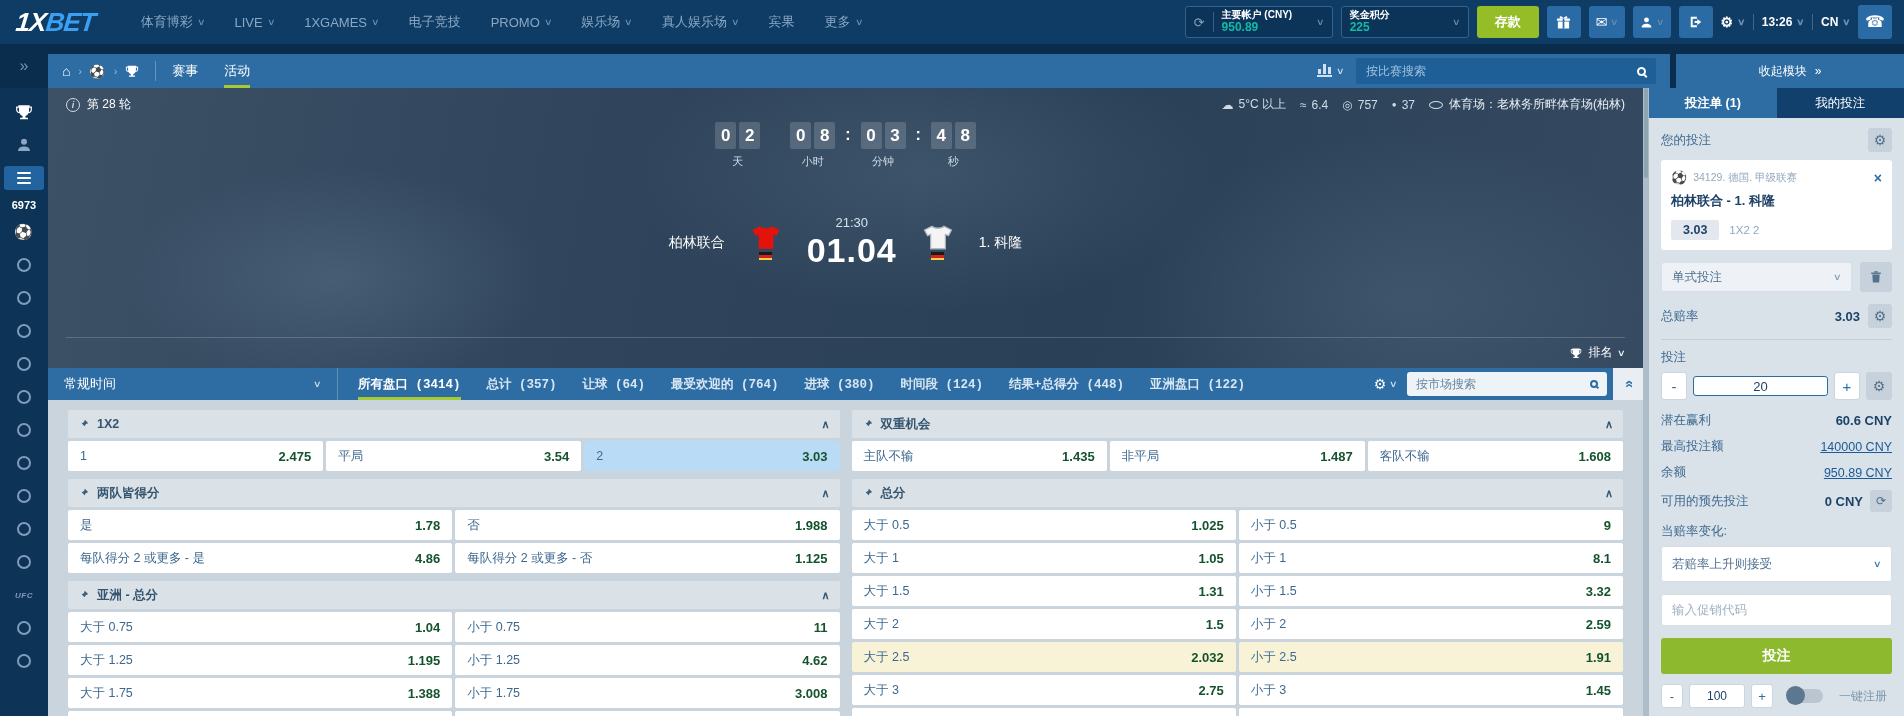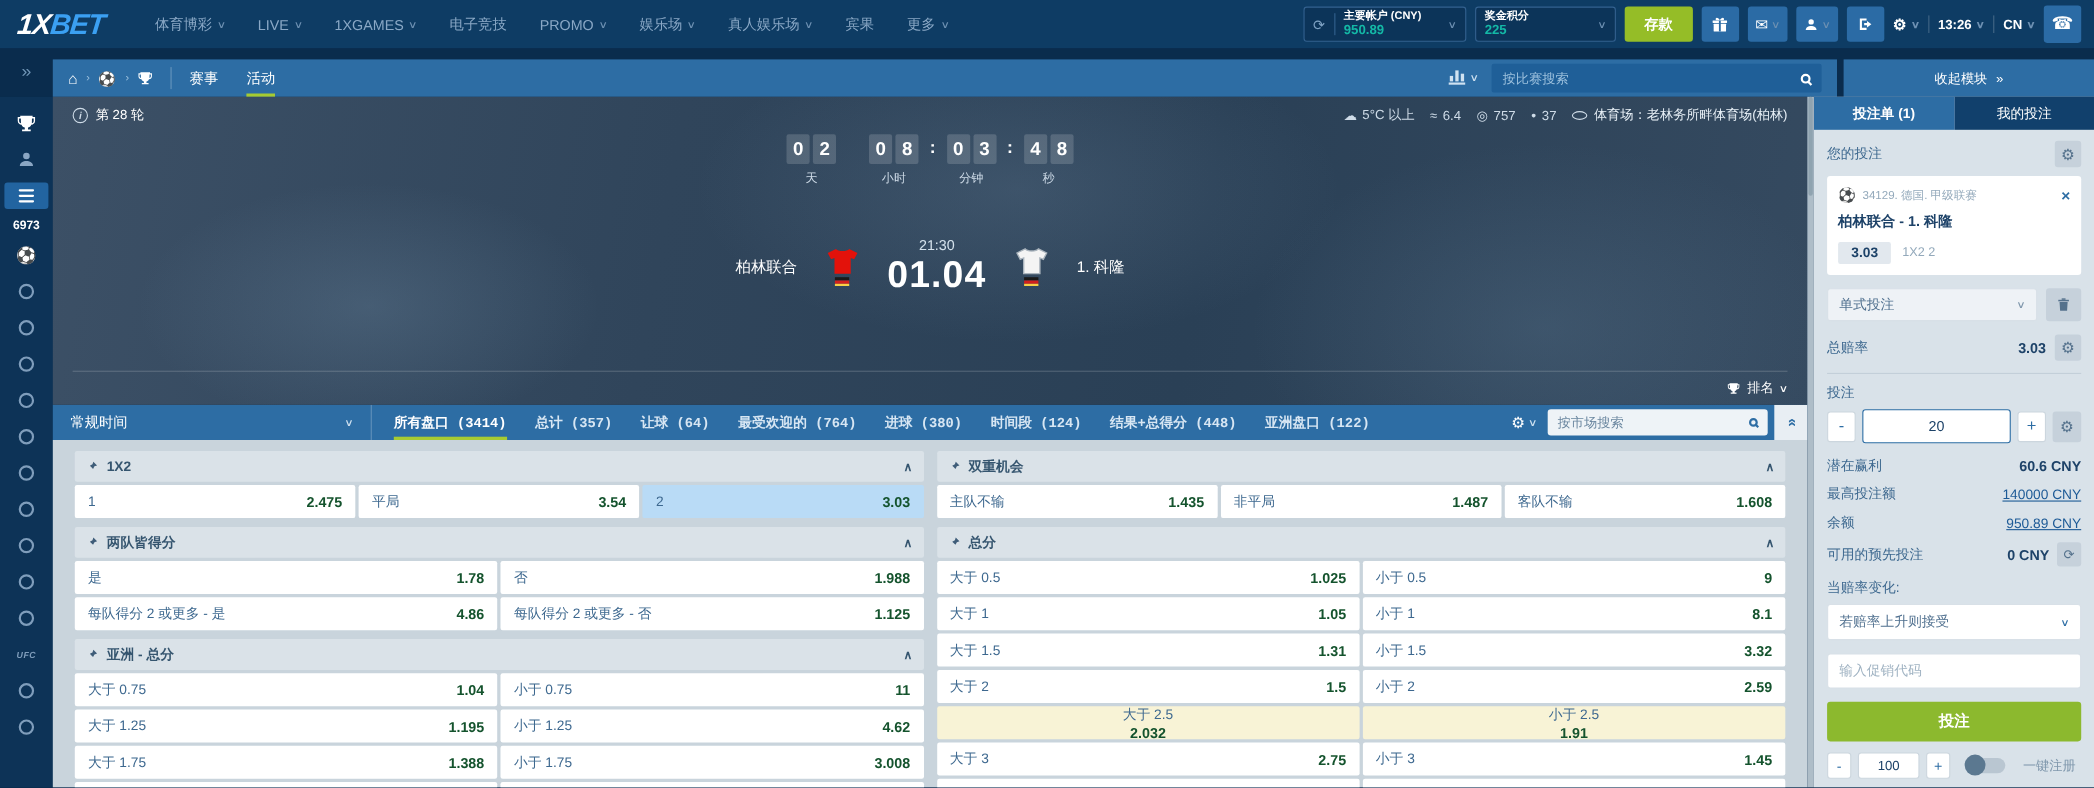--- a/index.html
+++ b/index.html
@@ -120,21 +120,21 @@
   .msection { margin-bottom:8px; }
   .msec-head { height:28px; background:#dae2e8; border-radius:2px; display:flex; align-items:center; padding:0 10px; gap:8px; }
   .msec-title { font-size:12.5px; font-weight:bold; color:#35556f; }
   .msec-chev { margin-left:auto; color:#35556f; font-size:11px; font-weight:bold; cursor:pointer; }
   .pin { color:#3f5d79; display:flex; }
   .mrow { display:grid; gap:3px; margin-top:3px; }
   .cell { height:30px; background:#fff; border-radius:2px; display:flex; align-items:center; justify-content:space-between; padding:0 12px; cursor:pointer; }
   .cell .lbl { font-size:12.5px; color:#3d688f; }
   .cell .odd { font-size:13px; font-weight:bold; color:#14532d; }
   .cell.sel { background:#b9dbf6; }
-  .cell.hl { background:#f8f3d6;flex-direction:column; }
+  .cell.hl { background:#f8f3d6; }
 
   
   .vscroll { width:6px; background:#aebdc8; position:relative; flex-shrink:0; }
   .vscroll .thumb { position:absolute; top:0; left:1px; width:4px; height:90px; background:#8fa3b0; border-radius:2px; }
 
   
   .betslip { width:255px; background:#d9e2e9; display:flex; flex-direction:column; flex-shrink:0; }
   .bs-tabs { display:flex; height:30px; flex-shrink:0; }
   .bs-tab { flex:1; display:flex; align-items:center; justify-content:center; font-size:12.5px; color:#fff; cursor:pointer; font-weight:bold; }
   .bs-tab.active { background:#2d6da4; }
@@ -155,21 +155,21 @@
   .bs-selectrow { display:flex; gap:8px; margin-top:12px; }
   .bs-select { flex:1; height:30px; background:#eef2f6; border:1px solid #d8e0e7; border-radius:3px; display:flex; align-items:center; justify-content:space-between; padding:0 10px; color:#50708f; font-size:12.5px; cursor:pointer; }
   .bs-select .caret { color:#7f97ac; }
   .trash-btn { width:32px; height:30px; background:#c6d1db; border-radius:3px; display:flex; align-items:center; justify-content:center; color:#54718c; cursor:pointer; }
   .bs-odds { margin-top:12px; }
   .bs-odds-val { display:flex; align-items:center; gap:8px; }
   .bs-strong { color:#1d4268; font-size:13px; font-weight:bold; }
   .bs-hr { border:0; border-top:1px solid #c3cfd9; margin:11px 0 9px; }
   .stake-row { display:flex; gap:6px; margin-top:6px; align-items:center; }
   .step-btn { width:26px; height:28px; background:#fff; border:1px solid #ccd6de; border-radius:3px; color:#2d6da4; font-size:15px; display:flex; align-items:center; justify-content:center; cursor:pointer; }
-  .stake-input { flex:1; height:31px; border:1px solid #2d6da4; border-radius:3px; background:#fff; text-align:center; font-size:13px; color:#1d4268; font-family:inherit; outline:0; min-width:0; }
+  .stake-input { flex:1; height:20px; border:1px solid #2d6da4; border-radius:3px; background:#fff; text-align:center; font-size:13px; color:#1d4268; font-family:inherit; outline:0; min-width:0; }
   .stake-gear { width:26px; height:28px; }
   .bs-inforows { margin-top:12px; display:flex; flex-direction:column; gap:9px; }
   .bs-link { color:#1d5a96; font-size:12.5px; text-decoration:underline; cursor:pointer; }
   .refresh-mini { width:22px; height:22px; font-size:12px; }
   .val-with-btn { display:flex; align-items:center; gap:7px; }
   .bs-oddschange { margin-top:11px; }
   .bs-fullselect { margin-top:6px; height:32px; background:#fff; }
   .promo-input { margin-top:12px; height:32px; background:#fff; border:1px solid #d8e0e7; border-radius:3px; padding:0 10px; font-size:12.5px; color:#3d688f; font-family:inherit; outline:0; width:100%; }
   .promo-input::placeholder { color:#9fb2c2; }
   .place-bet { margin-top:12px; height:36px; background:#8cb92e; border-radius:3px; color:#fff; font-size:14px; font-weight:bold; display:flex; align-items:center; justify-content:center; cursor:pointer; }

